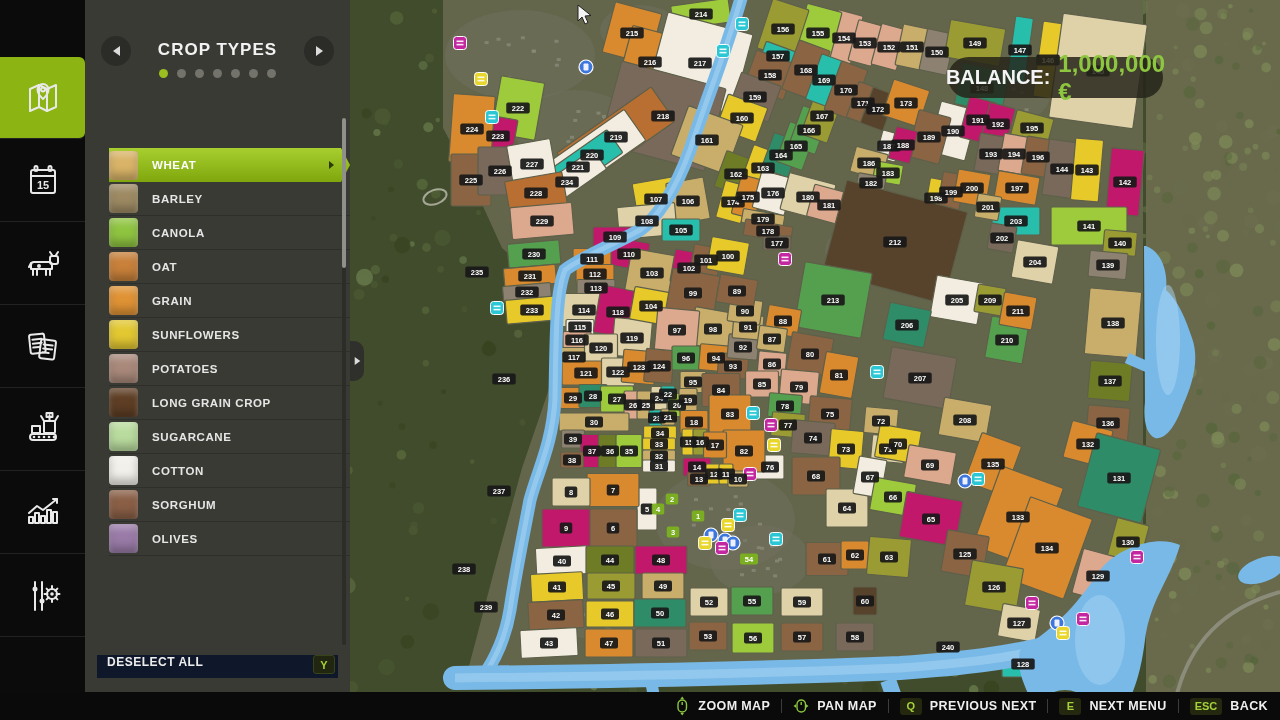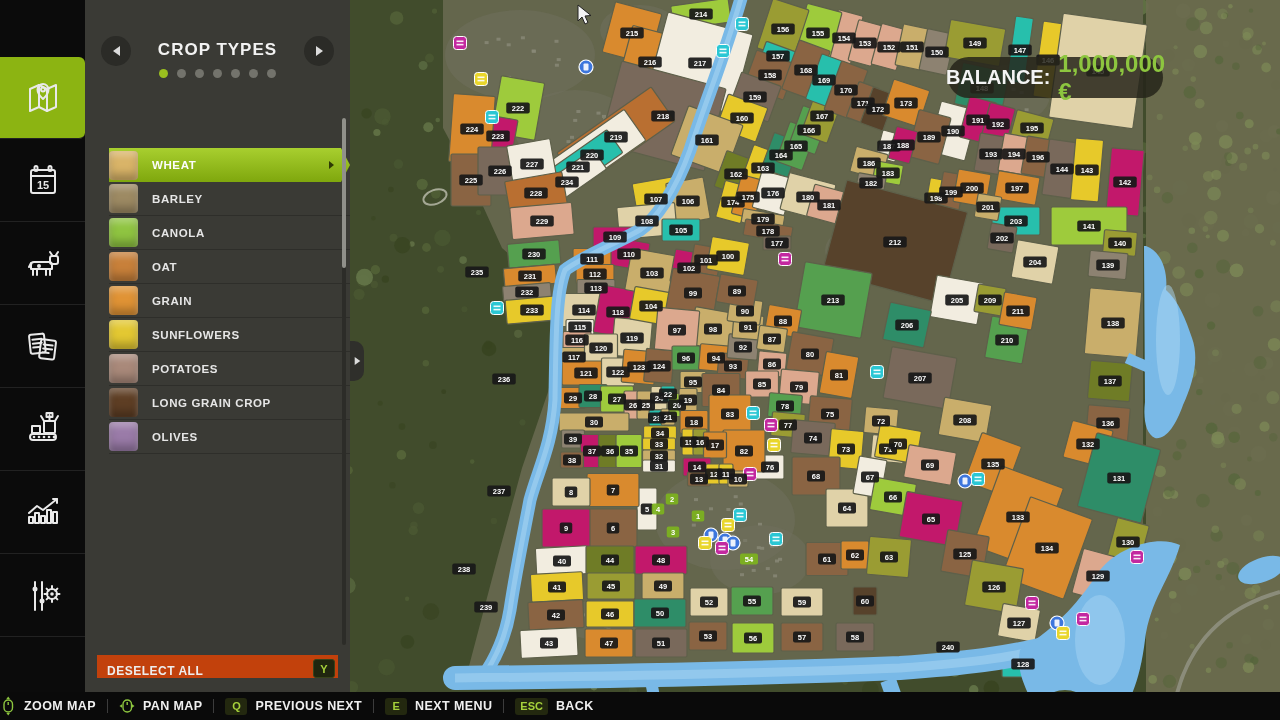--- a/index.html
+++ b/index.html
@@ -28,35 +28,35 @@
   .crop-row.selected{background:linear-gradient(180deg,#a8cf2f,#7fa70d);
     clip-path:polygon(0 0,calc(100% - 9px) 0,100% 50%,calc(100% - 9px) 100%,0 100%);border-bottom:none;}
   .crop-row.selected::after{content:"";position:absolute;right:16px;top:50%;transform:translateY(-50%);
     border-top:4px solid transparent;border-bottom:4px solid transparent;border-left:5px solid #2e3a05;}
   .tile{width:29px;height:29px;border-radius:4px;margin-right:14px;flex:none;
     box-shadow:inset 0 5px 6px rgba(255,255,255,.28), inset 0 -6px 8px rgba(0,0,0,.28);}
   .crop-label{font-size:11.5px;font-weight:bold;color:#e6e6e6;letter-spacing:.6px;}
   .crop-row.selected .crop-label{color:#fdfdfd;}
   .scrollbar{position:absolute;right:4px;top:118px;width:4px;height:527px;background:#2c2c28;border-radius:2px;}
   .scroll-thumb{position:absolute;top:0;left:0;width:4px;height:150px;background:#90908a;border-radius:2px;cursor:pointer;}
-  .deselect-bar{position:absolute;left:12px;top:655px;width:241px;height:23px;background:#c2410c;
-    display:flex;align-items:flex-end;cursor:pointer;}
+  .deselect-bar{position:absolute;left:12px;top:655px;width:241px;height:23px;background:#0f172a;
+    display:flex;align-items:flex-start;cursor:pointer;}
   .deselect-label{flex:1;padding-left:10px;font-size:12px;font-weight:bold;color:#ededed;letter-spacing:.5px;}
   .key-badge{width:20px;height:17px;margin-right:3px;background:#20260f;border:1px solid #38431a;border-radius:3px;
     color:#a6d13b;font-size:11px;font-weight:bold;display:flex;align-items:center;justify-content:center;}
   .collapse-tab{position:absolute;left:350px;top:341px;width:14px;height:40px;background:#2f2f2b;
     border-radius:0 10px 10px 0;z-index:3;display:flex;align-items:center;justify-content:center;cursor:pointer;}
   
   .balance{position:absolute;left:948px;top:57px;width:215px;height:41px;border-radius:21px;
     background:rgba(38,36,26,.85);display:flex;align-items:center;justify-content:center;gap:8px;z-index:3;}
   .balance-label{font-size:20px;font-weight:bold;color:#f4f4f4;}
   .balance-value{font-size:24px;font-weight:bold;color:#8dc63f;}
   
   .bottombar{position:absolute;left:0;top:692px;width:1280px;height:28px;background:#0a0a0a;z-index:6;
-    display:flex;align-items:center;justify-content:flex-start;gap:11px;padding-right:12px;box-sizing:border-box;}
+    display:flex;align-items:center;justify-content:flex-end;gap:11px;padding-right:12px;box-sizing:border-box;}
   .bb-item{display:flex;align-items:center;gap:8px;}
   .bb-label{font-size:12.5px;font-weight:bold;color:#efefef;letter-spacing:.4px;}
   .bb-key{min-width:12px;height:17px;padding:0 5px;background:#23280f;border-radius:3px;color:#a6d13b;
     font-size:11px;font-weight:bold;display:flex;align-items:center;justify-content:center;}
   .bb-sep{width:1px;height:14px;background:#3c3c3c;}
 </style>
 </head>
 <body>
 
 <div id="stage">
@@ -2705,20 +2705,32 @@
         </div>
         <div class="crop-row">
           <div class="tile" style="background: rgb(169, 137, 122);"></div>
           <span class="crop-label">POTATOES</span>
         </div>
         <div class="crop-row">
           <div class="tile" style="background: rgb(94, 62, 36);"></div>
           <span class="crop-label">LONG GRAIN CROP</span>
         </div>
         <div class="crop-row">
+          <div class="tile" style="background: rgb(185, 220, 158);"></div>
+          <span class="crop-label">SUGARCANE</span>
+        </div>
+        <div class="crop-row">
+          <div class="tile" style="background: rgb(242, 240, 234);"></div>
+          <span class="crop-label">COTTON</span>
+        </div>
+        <div class="crop-row">
+          <div class="tile" style="background: rgb(138, 95, 70);"></div>
+          <span class="crop-label">SORGHUM</span>
+        </div>
+        <div class="crop-row">
           <div class="tile" style="background: rgb(154, 123, 168);"></div>
           <span class="crop-label">OLIVES</span>
         </div>
       </div>
     <div class="scrollbar">
         <div class="scroll-thumb"></div>
       </div>
     <div class="deselect-bar">
       <span class="deselect-label">DESELECT ALL</span>
       <span class="key-badge">Y</span>

